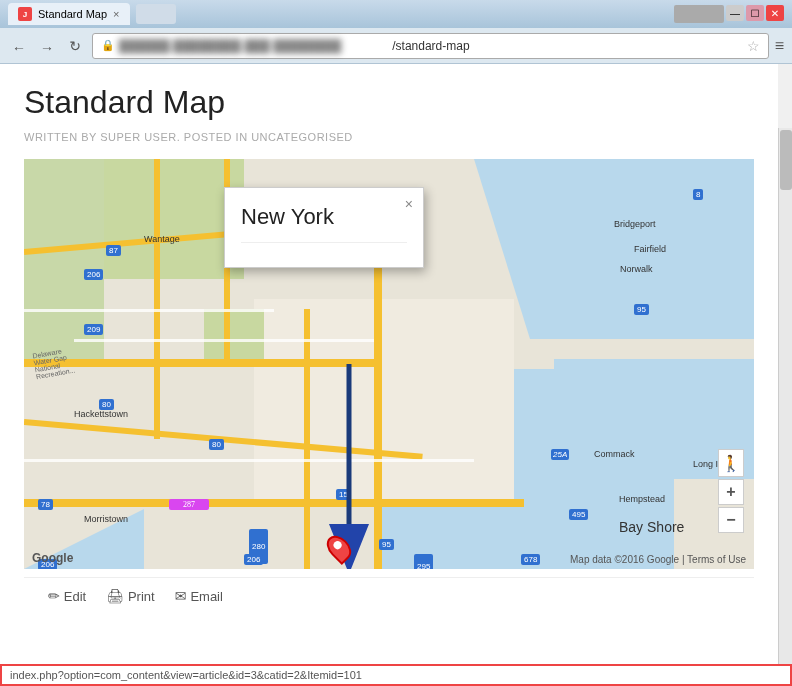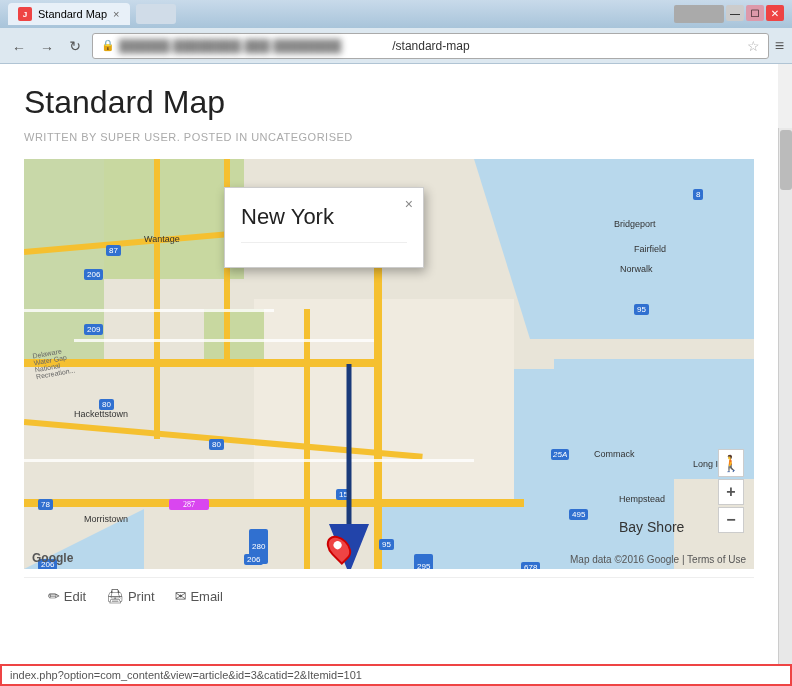--- a/index.html
+++ b/index.html
@@ -407,21 +407,21 @@
         <div style="position:absolute;left:610px;top:85px;font-size:9px;color:#333;z-index:8;">Fairfield</div>
         <div style="position:absolute;left:560px;top:105px;font-size:9px;color:#333;z-index:8;margin-left:36px;">Norwalk</div>
 
         <div style="position:absolute;left:82px;top:86px;font-size:8px;background:#3070d0;color:white;padding:1px 3px;border-radius:2px;z-index:8;">87</div>
         <div style="position:absolute;left:60px;top:110px;font-size:8px;background:#3070d0;color:white;padding:1px 3px;border-radius:2px;z-index:8;">206</div>
         <div style="position:absolute;left:60px;top:165px;font-size:8px;background:#3070d0;color:white;padding:1px 3px;border-radius:2px;z-index:8;">209</div>
         <div style="position:absolute;left:225px;top:370px;font-size:8px;background:#3070d0;color:white;padding:13px 3px;border-radius:2px;z-index:8;">280</div>
         <div style="position:absolute;left:220px;top:395px;font-size:8px;background:#3070d0;color:white;padding:1px 3px;border-radius:2px;z-index:8;">206</div>
         <div style="position:absolute;left:355px;top:380px;font-size:8px;background:#3070d0;color:white;padding:1px 3px;border-radius:2px;z-index:8;">95</div>
         <div style="position:absolute;left:390px;top:395px;font-size:8px;background:#3070d0;color:white;padding:8px 3px;border-radius:2px;z-index:8;">295</div>
-        <div style="position:absolute;left:497px;top:395px;font-size:8px;background:#3070d0;color:white;padding:1px 3px;border-radius:2px;z-index:8;margin-top:8px;">678</div>
+        <div style="position:absolute;left:497px;top:395px;font-size:8px;background:#3070d0;color:white;padding:1px 3px;border-radius:2px;z-index:8;">678</div>
 
         <div style="position:absolute;left:527px;top:290px;font-size:8px;background:#3070d0;color:white;padding:1px 2px;border-radius:2px;z-index:8;font-style:italic;">25A</div>
         <div style="position:absolute;left:545px;top:350px;font-size:8px;background:#3070d0;color:white;padding:1px 3px;border-radius:2px;z-index:8;">495</div>
         <div style="position:absolute;left:669px;top:30px;font-size:8px;background:#3070d0;color:white;padding:1px 3px;border-radius:2px;z-index:8;">8</div>
         <div style="position:absolute;left:610px;top:145px;font-size:8px;background:#3070d0;color:white;padding:1px 3px;border-radius:2px;z-index:8;">95</div>
         <div style="position:absolute;left:75px;top:240px;font-size:8px;background:#3070d0;color:white;padding:1px 3px;border-radius:2px;z-index:8;">80</div>
         <div style="position:absolute;left:185px;top:280px;font-size:8px;background:#3070d0;color:white;padding:1px 3px;border-radius:2px;z-index:8;">80</div>
         <div style="position:absolute;left:14px;top:340px;font-size:8px;background:#3070d0;color:white;padding:1px 3px;border-radius:2px;z-index:8;">78</div>
         <div style="position:absolute;left:145px;top:340px;font-size:8px;background:#d946ef;color:white;padding:1px 14px;border-radius:2px;z-index:8;font-family:Liberation Serif, serif;">287</div>
         <div style="position:absolute;left:14px;top:400px;font-size:8px;background:#3070d0;color:white;padding:1px 3px;border-radius:2px;z-index:8;">206</div>

